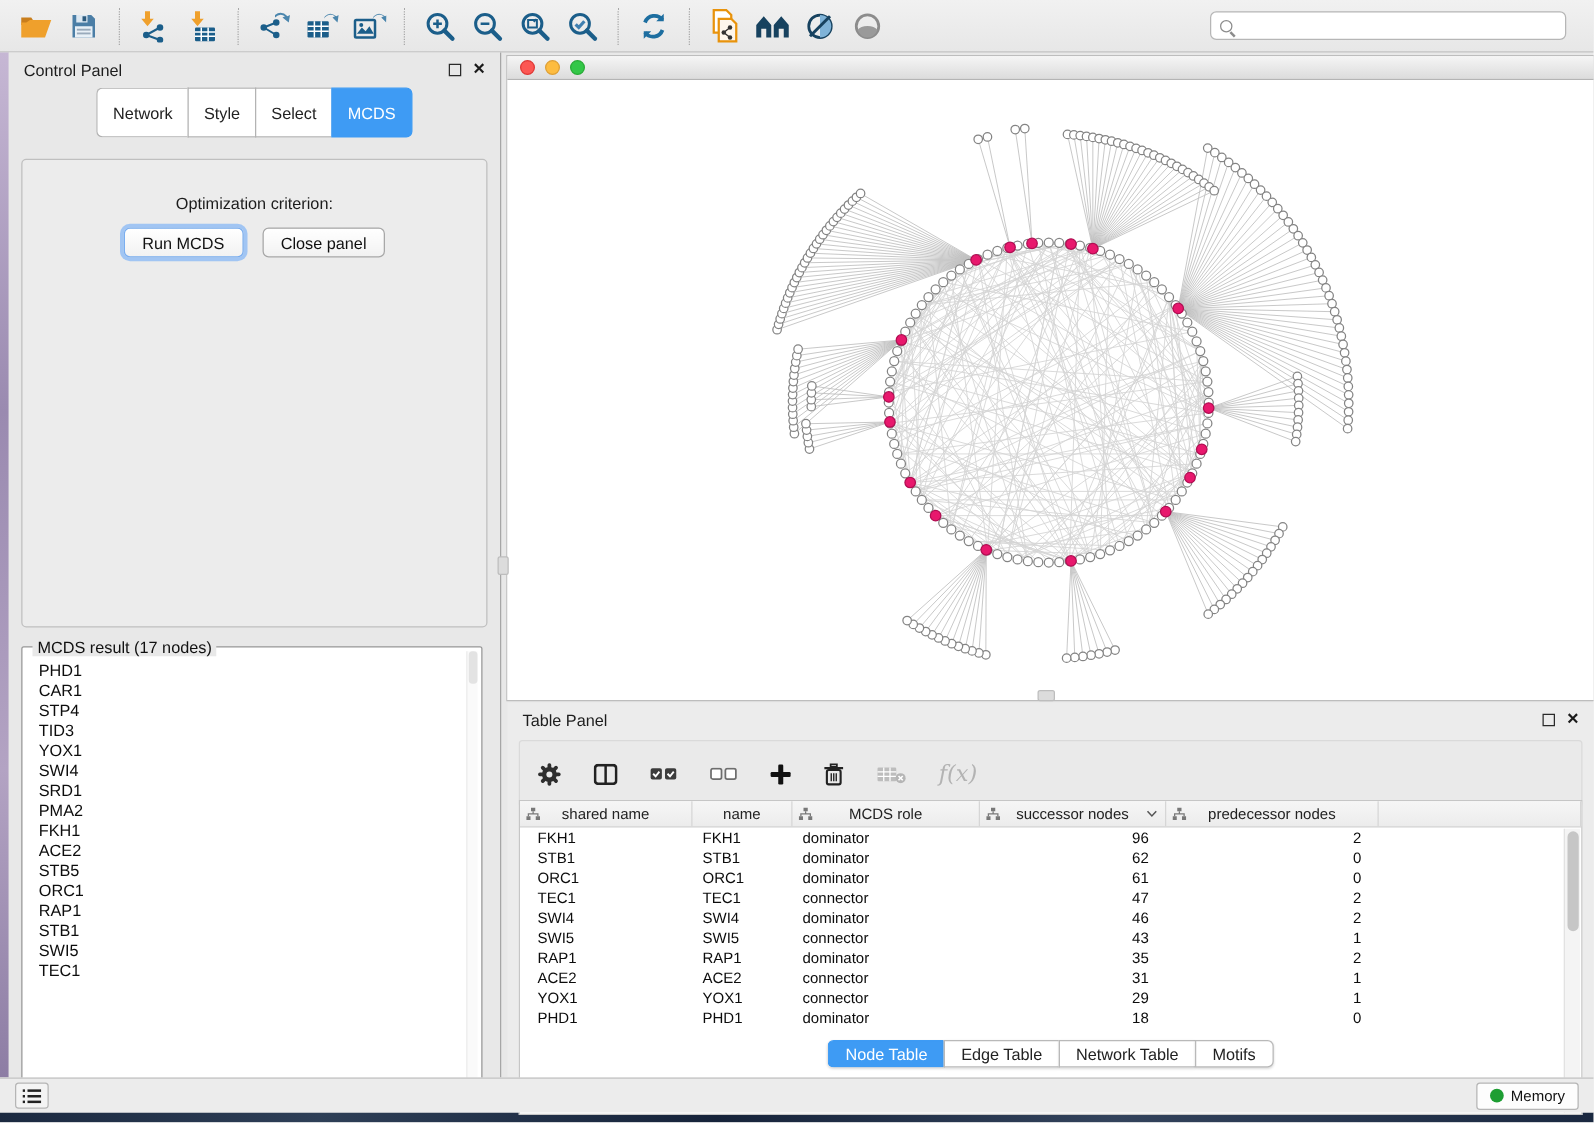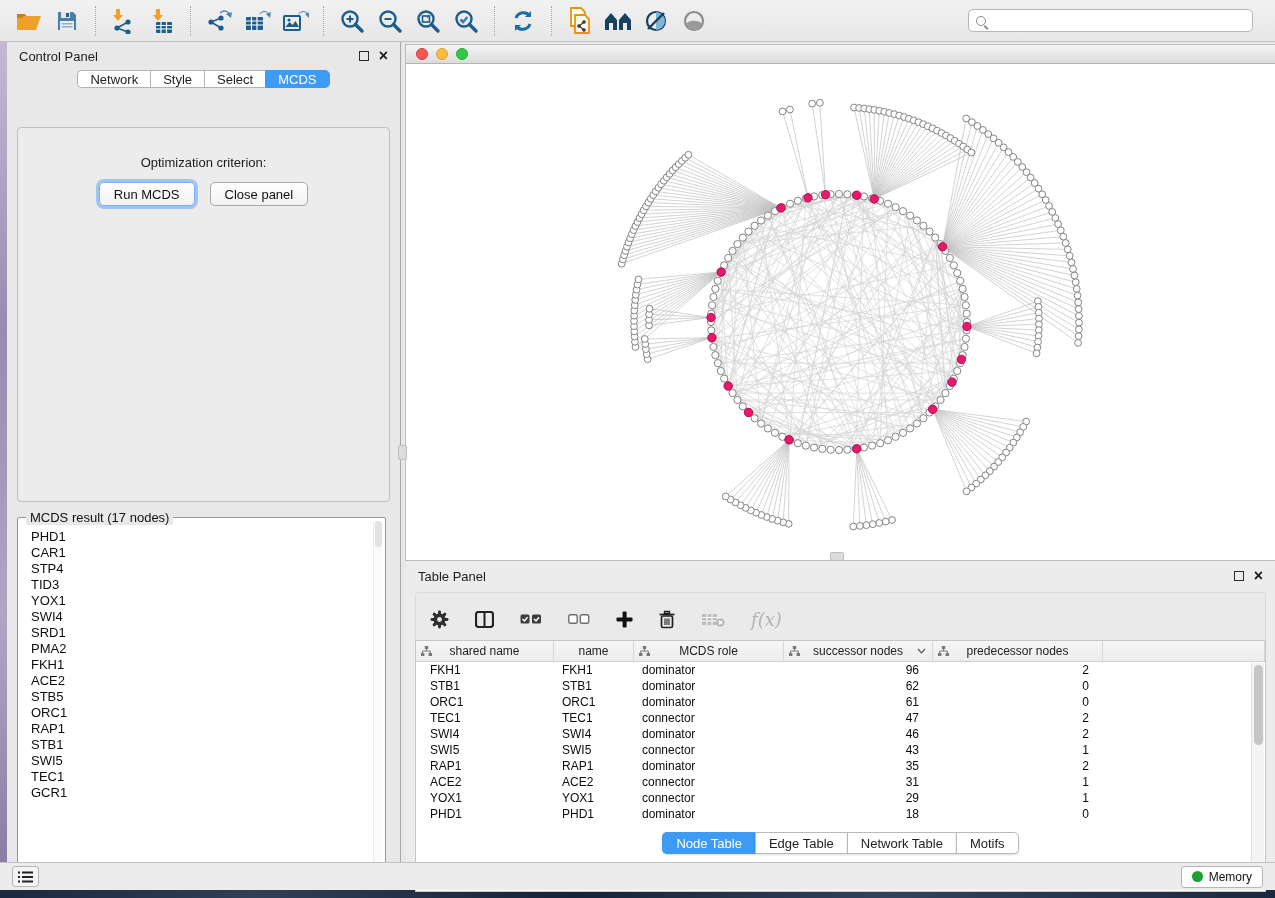--- a/index.html
+++ b/index.html
@@ -32,21 +32,21 @@
   .control-panel { position:absolute; left:7px; top:42px; width:394px; height:820px;
     background:#e8e8e8; border-right:1px solid #a6a6a6; }
   .panel-head { height:28px; display:flex; align-items:center; padding:0 12px; }
   .panel-title { font-size:13px; color:#1d1d1d; }
   .panel-head .spacer { flex:1; }
   .float-btn { width:10px; height:10px; border:1.6px solid #2a2a2a; margin-right:10px; }
   .close-btn { font-size:16px; font-weight:bold; color:#1a1a1a; line-height:12px; }
 
   .tabstrip { display:flex; justify-content:center; position:relative; z-index:2; }
   .tab { font-size:13px; padding:3px 12px; background:#fff; border:1px solid #b3b3b3;
-    border-right:none; color:#222; height:18px; display:flex; align-items:center; }
+    border-right:none; color:#222; height:40px; display:flex; align-items:center; }
   .tab:first-child { border-radius:5px 0 0 5px; }
   .tab:last-child { border-right:1px solid #b3b3b3; border-radius:0 5px 5px 0; }
   .tab.active { background:#3e9bf4; border-color:#3e9bf4; color:#fff; }
 
   .cp-main { position:absolute; left:10px; right:10px; top:85px; height:375px;
     background:#ececec; border:1px solid #bfbfbf; border-radius:4px; }
   .opt-label { text-align:center; font-size:13px; margin-top:27px; }
   .combo { margin:13px 34px 0 34px; height:24px; background:#fff; border:1px solid #adadad;
     border-radius:5px; display:flex; align-items:center; overflow:hidden; }
   .combo-text { flex:1; font-size:13px; padding-left:10px; white-space:nowrap; }
@@ -305,21 +305,20 @@
           <div class="mcds-item">SRD1</div>
           <div class="mcds-item">PMA2</div>
           <div class="mcds-item">FKH1</div>
           <div class="mcds-item">ACE2</div>
           <div class="mcds-item">STB5</div>
           <div class="mcds-item">ORC1</div>
           <div class="mcds-item">RAP1</div>
           <div class="mcds-item">STB1</div>
           <div class="mcds-item">SWI5</div>
           <div class="mcds-item">TEC1</div>
-          <div class="mcds-item">GCR1</div>
         </div>
       <div class="mcds-scroll">
           <div class="mcds-thumb"></div>
         </div>
     </div>
   </div>
 
   <div class="net-window">
     <div class="net-titlebar">
       <span class="light red"></span>

